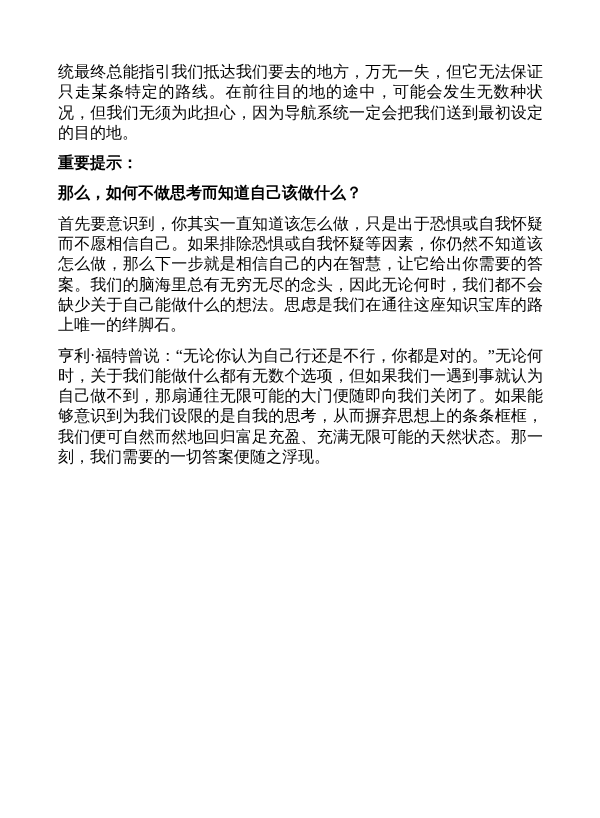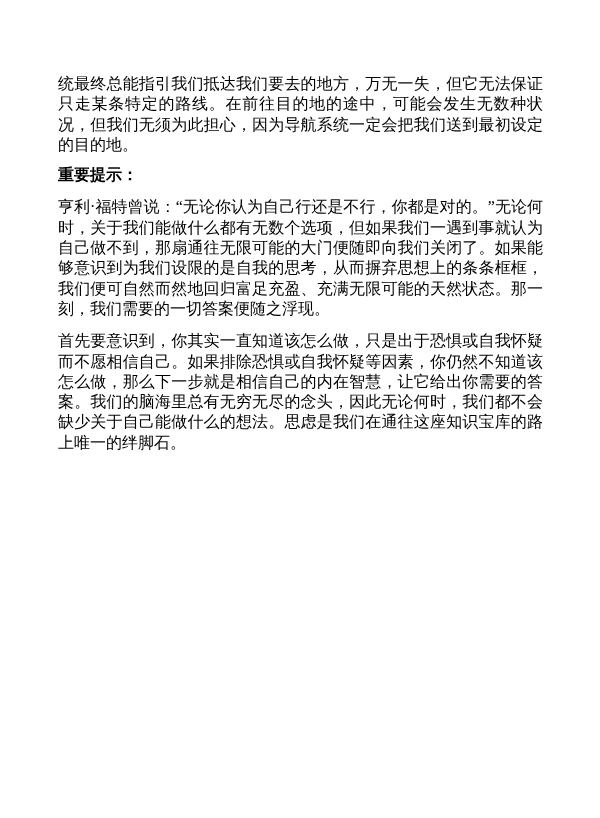--- a/index.html
+++ b/index.html
@@ -15,21 +15,21 @@
     }
     .page {
       box-sizing: border-box;
       width: 600px;
       height: 818px;
       padding: 62px 57px 0 58px;
       background: #ffffff;
       color: #000000;
     }
     .para {
-      margin: 12px 0 10px 0;
+      margin: 0 0 10px 0;
       font-size: 16px;
       line-height: 20.3px;
       text-align: justify;
       text-justify: inter-ideograph;
       color: #000000;
     }
     .heading {
       margin: 0 0 10px 0;
       font-size: 16px;
       line-height: 20.3px;
@@ -39,18 +39,19 @@
   </style>
 </head>
 <body>
 
 <div class="page">
   <p class="para">统最终总能指引我们抵达我们要去的地方，万无一失，但它无法保证只走某条特定的路线。在前往目的地的途中，可能会发生无数种状况，但我们无须为此担心，因为导航系统一定会把我们送到最初设定的目的地。</p>
 
   <h2 class="heading">重要提示：</h2>
 
 
+  <h2 class="heading">那么，如何不做思考而知道自己该做什么？</h2>
 
 
+  <p class="para">首先要意识到，你其实一直知道该怎么做，只是出于恐惧或自我怀疑而不愿相信自己。如果排除恐惧或自我怀疑等因素，你仍然不知道该怎么做，那么下一步就是相信自己的内在智慧，让它给出你需要的答案。我们的脑海里总有无穷无尽的念头，因此无论何时，我们都不会缺少关于自己能做什么的想法。思虑是我们在通往这座知识宝库的路上唯一的绊脚石。</p>
+
   <p class="para">亨利·福特曾说：“无论你认为自己行还是不行，你都是对的。”无论何时，关于我们能做什么都有无数个选项，但如果我们一遇到事就认为自己做不到，那扇通往无限可能的大门便随即向我们关闭了。如果能够意识到为我们设限的是自我的思考，从而摒弃思想上的条条框框，我们便可自然而然地回归富足充盈、充满无限可能的天然状态。那一刻，我们需要的一切答案便随之浮现。</p>
-
-  <p class="para">首先要意识到，你其实一直知道该怎么做，只是出于恐惧或自我怀疑而不愿相信自己。如果排除恐惧或自我怀疑等因素，你仍然不知道该怎么做，那么下一步就是相信自己的内在智慧，让它给出你需要的答案。我们的脑海里总有无穷无尽的念头，因此无论何时，我们都不会缺少关于自己能做什么的想法。思虑是我们在通往这座知识宝库的路上唯一的绊脚石。</p>
 </div>
 
 </body></html>

